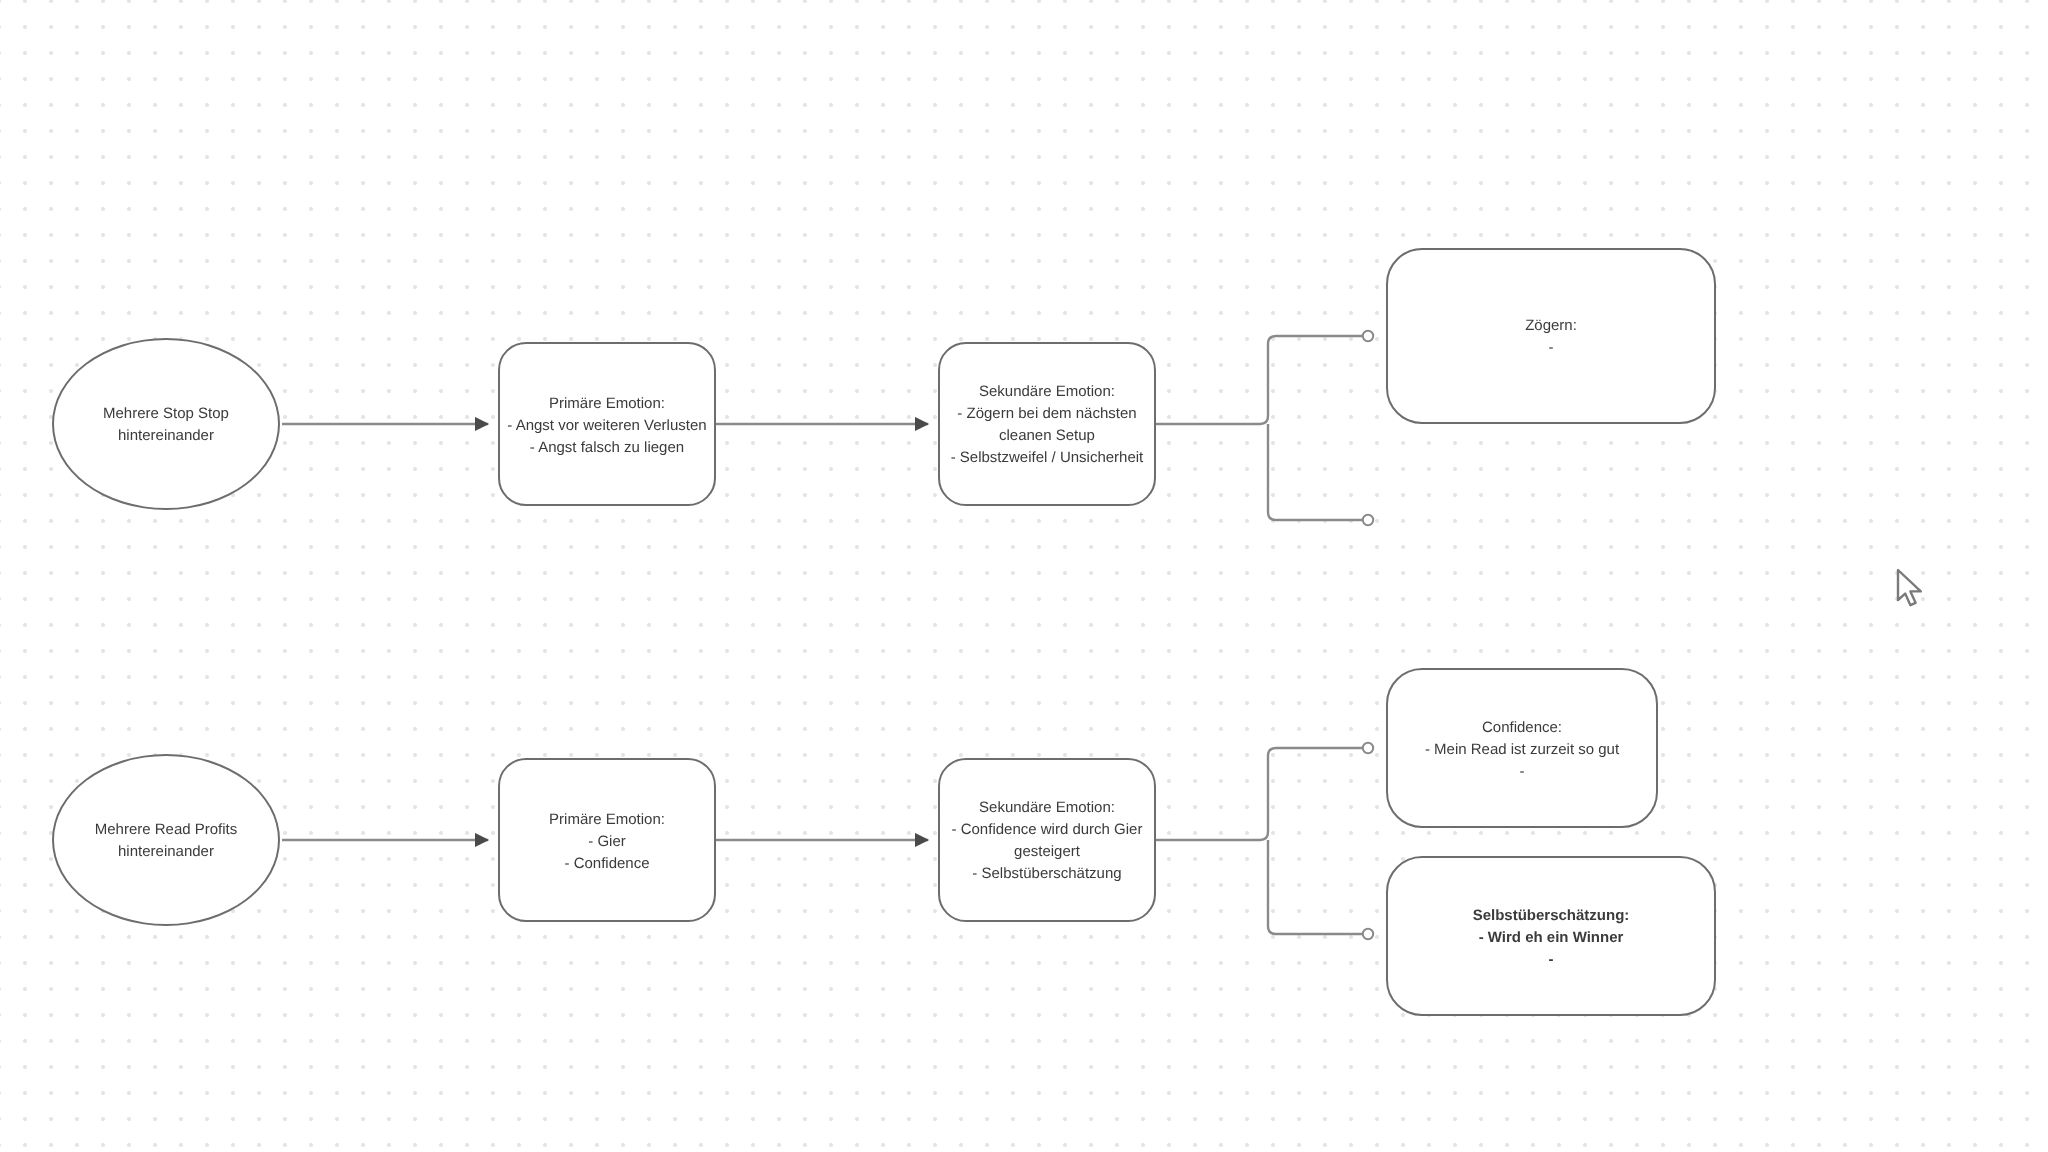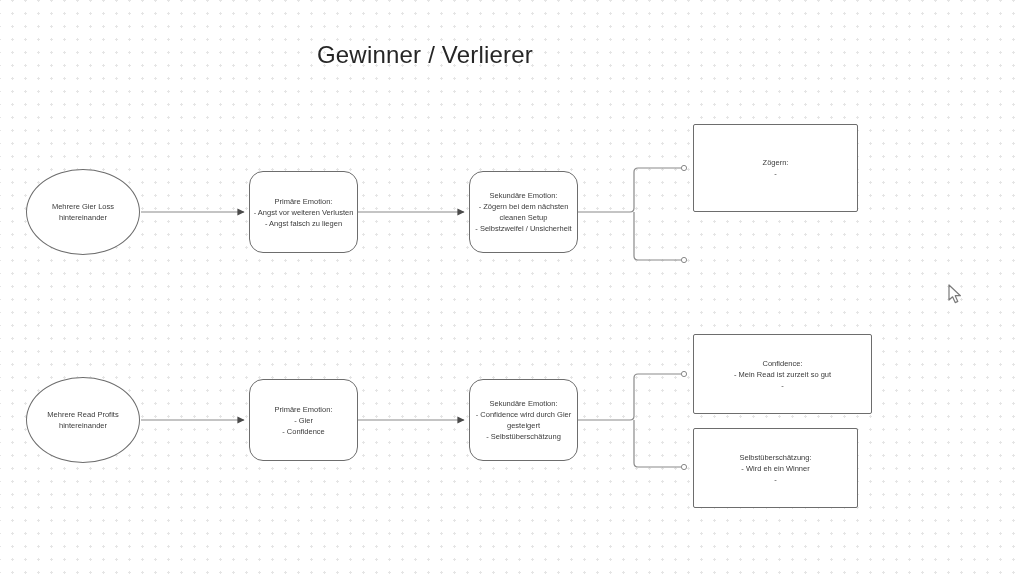--- a/index.html
+++ b/index.html
@@ -47,28 +47,27 @@
   }
   .node-text {
     white-space: pre-line;
     font-size: 7.5px;
     line-height: 11px;
     color: #3b3b3b;
     padding: 0 2px;
   }
   .ellipse  { border-radius: 50%; }
   .rrect    { border-radius: 14px; }
-  .outcome  { border-radius: 2px; text-align: center; }
+  .outcome  { border-radius: 18px; text-align: center; }
 </style>
 </head>
 <body>
 
 <div class="canvas">
 
-  <div class="title">Gewinner / Verlierer</div>
 
   <svg class="connectors" width="1024" height="576" viewBox="0 0 1024 576">
     <defs>
       <marker id="arrow" markerWidth="7" markerHeight="7" refX="5.5" refY="3" orient="auto">
         <path d="M0,0 L6,3 L0,6 Z" fill="#4a4a4a"></path>
       </marker>
     </defs>
 
     <line x1="141" y1="212" x2="244" y2="212" stroke="#8a8a8a" stroke-width="1.2" marker-end="url(#arrow)"></line>
     <line x1="358" y1="212" x2="464" y2="212" stroke="#8a8a8a" stroke-width="1.2" marker-end="url(#arrow)"></line>
@@ -79,21 +78,21 @@
 
     <line x1="141" y1="420" x2="244" y2="420" stroke="#8a8a8a" stroke-width="1.2" marker-end="url(#arrow)"></line>
     <line x1="358" y1="420" x2="464" y2="420" stroke="#8a8a8a" stroke-width="1.2" marker-end="url(#arrow)"></line>
     <path d="M578 420 H630 Q634 420 634 416 V378 Q634 374 638 374 H681" fill="none" stroke="#8a8a8a" stroke-width="1.2"></path>
     <path d="M634 420 V463 Q634 467 638 467 H681" fill="none" stroke="#8a8a8a" stroke-width="1.2"></path>
     <circle cx="684" cy="374" r="2.6" fill="#ffffff" stroke="#8a8a8a" stroke-width="1"></circle>
     <circle cx="684" cy="467" r="2.6" fill="#ffffff" stroke="#8a8a8a" stroke-width="1"></circle>
   </svg>
 
   <div class="node ellipse" style="left:26px; top:169px; width:114px; height:86px;">
-    <div class="node-text">Mehrere Gier Loss
+    <div class="node-text">Mehrere Stop Stop
 hintereinander</div>
   </div>
 
   <div class="node rrect" style="left:249px; top:171px; width:109px; height:82px;">
     <div class="node-text">Primäre Emotion:
 - Angst vor weiteren Verlusten
 - Angst falsch zu liegen</div>
   </div>
 
   <div class="node rrect" style="left:469px; top:171px; width:109px; height:82px;">
@@ -120,27 +119,27 @@
 - Confidence</div>
   </div>
 
   <div class="node rrect" style="left:469px; top:379px; width:109px; height:82px;">
     <div class="node-text">Sekundäre Emotion:
 - Confidence wird durch Gier
 gesteigert
 - Selbstüberschätzung</div>
   </div>
 
-  <div class="node outcome" style="left:693px; top:334px; width:179px; height:80px;">
+  <div class="node outcome" style="left:693px; top:334px; width:136px; height:80px;">
     <div class="node-text">Confidence:
 - Mein Read ist zurzeit so gut
 -</div>
   </div>
 
-  <div class="node outcome" style="left:693px; top:428px; width:165px; height:80px;">
+  <div class="node outcome" style="left:693px; top:428px; width:165px; height:80px;font-weight:bold;">
     <div class="node-text">Selbstüberschätzung:
 - Wird eh ein Winner
 -</div>
   </div>
 
   <svg class="cursor-layer" style="left:948px; top:284px;" width="16" height="22" viewBox="0 0 16 22">
     <polygon points="1,1 1,16 4.6,12.8 7.2,18.6 9.8,17.4 7.2,11.7 12.4,11.7" fill="#ffffff" stroke="#7a7a7a" stroke-width="1.2" stroke-linejoin="round"></polygon>
   </svg>
 
 </div>

